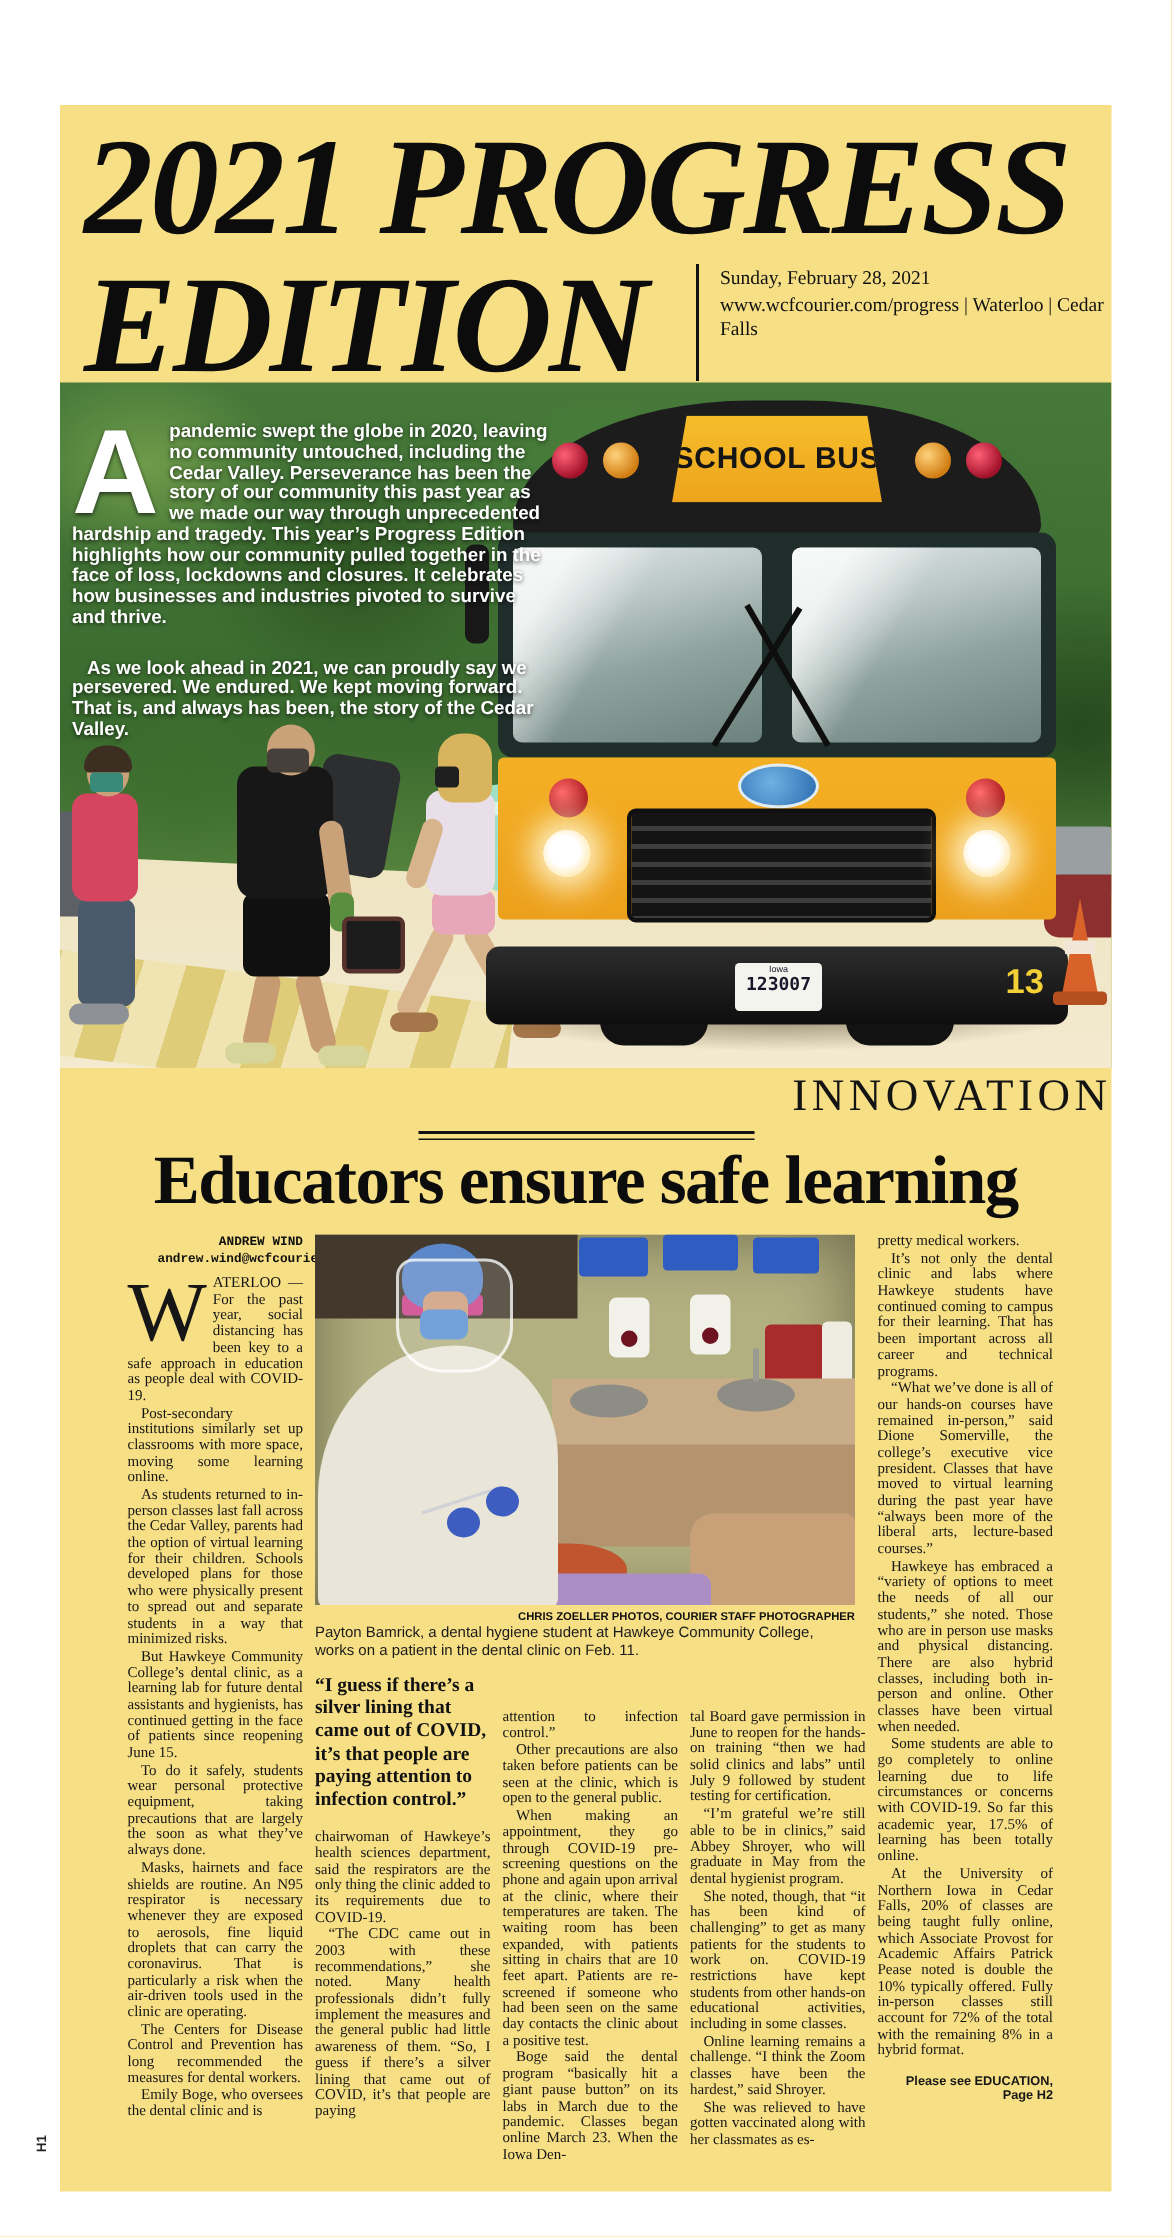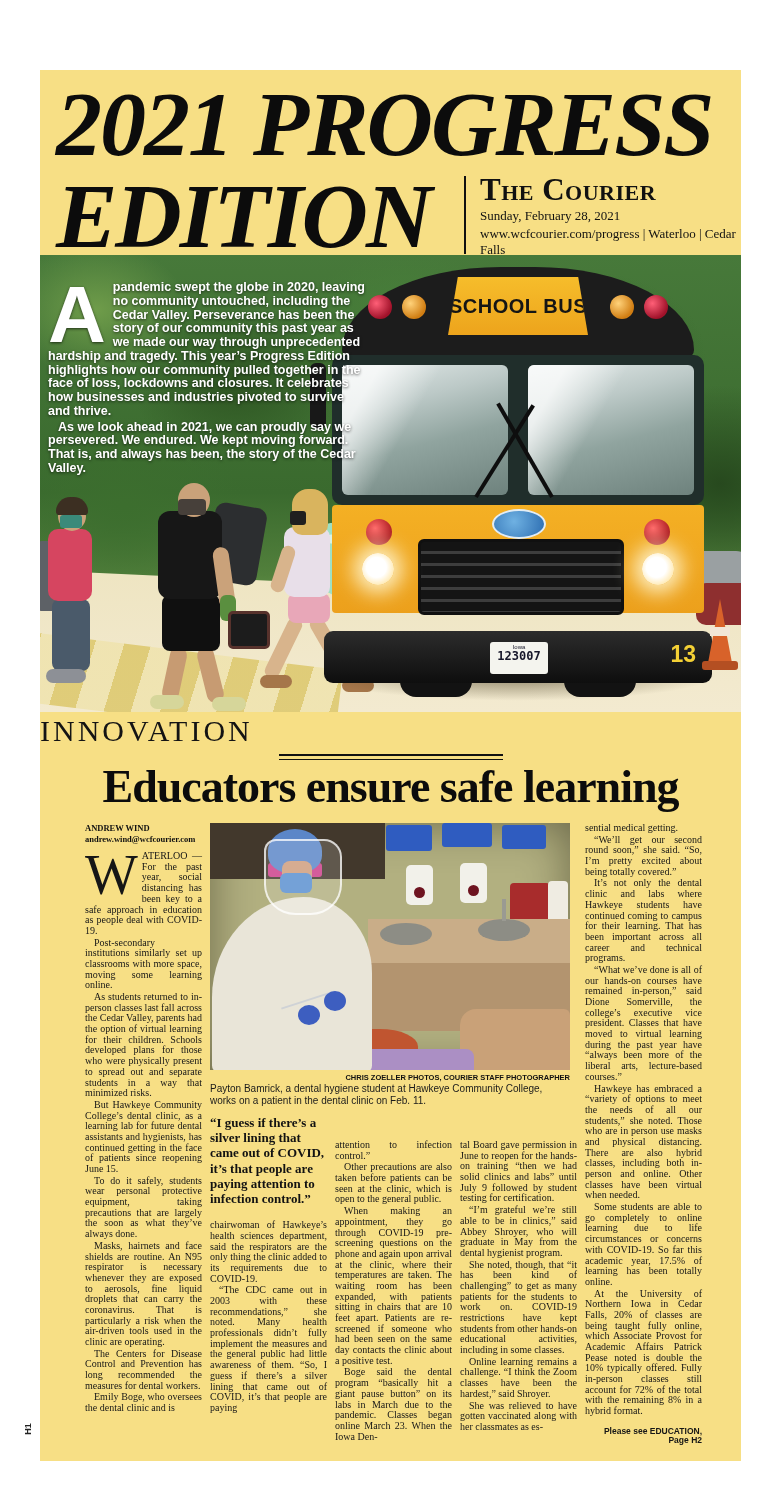--- a/index.html
+++ b/index.html
@@ -131,40 +131,40 @@
   .kg-shorts{left:20px;top:100px;width:42px;height:30px;background:#e8a7b8;border-radius:8px;}
   .kg-leg1{left:8px;top:122px;width:15px;height:66px;background:#d8b48c;border-radius:8px;transform:rotate(26deg);}
   .kg-leg2{left:56px;top:120px;width:15px;height:72px;background:#d8b48c;border-radius:8px;transform:rotate(-30deg);}
   .kg-shoe1{left:-8px;top:182px;width:32px;height:13px;background:#a5764a;border-radius:7px;}
   .kg-shoe2{left:74px;top:186px;width:32px;height:13px;background:#a5764a;border-radius:7px;}
   
   .intro{position:absolute;left:8px;top:26px;width:318px;color:#ffffff;z-index:6;
     font-family:"Liberation Sans",sans-serif;font-weight:bold;font-size:12.5px;line-height:1.1;
     text-shadow:0 1px 3px rgba(0,0,0,.65);}
   .intro p{margin:0;}
-  .intro p.second{margin-top:2px;text-indent:10px;}
+  .intro p.second{margin-top:20px;text-indent:10px;}
   .intro-dropcap{float:left;font-size:80px;line-height:.76;margin:4px 7px 0 0;font-family:"Liberation Sans",sans-serif;}
   
-  .section-label{position:absolute;top:644px;left:0;width:100%;text-align:left;
+  .section-label{position:absolute;top:644px;left:0;width:100%;text-align:right;
     font-size:30px;letter-spacing:3px;color:#141414;}
   .section-rule{position:absolute;top:684px;left:239px;width:224px;height:3px;
     border-top:2px solid #111;border-bottom:1px solid #111;}
   .headline{position:absolute;top:694px;left:0;width:100%;text-align:center;
     font-weight:bold;font-size:46px;letter-spacing:-1px;color:#0c0c0c;line-height:1;}
   
   .col{position:absolute;width:117px;font-size:10px;line-height:1.07;text-align:justify;color:#161616;}
   .col p{margin:0;}
   .col p + p{text-indent:9px;margin-top:1px;}
   .c1{left:45px;top:753px;}
   .c2{left:170px;top:1045px;}
   .c3{left:295px;top:1070px;}
   .c4{left:420px;top:1070px;}
   .c5{left:545px;top:753px;}
-  .byline{font-family:Liberation Serif, serif;font-weight:bold;font-size:8.5px;
-    line-height:1.3;text-align:left;margin-bottom:6px;color:#101010;}
+  .byline{font-family:Liberation Mono, monospace;font-weight:bold;font-size:8.5px;
+    line-height:1.3;text-align:right;margin-bottom:6px;color:#101010;margin-left:20px;}
   .byline .email{display:block;}
   .dropcap{float:left;font-size:56px;line-height:.8;margin:2px 4px 0 0;}
   .pull-quote{font-weight:bold;font-size:13px;line-height:1.17;text-align:left;
     color:#121212;margin-bottom:14px;}
   .continuation{font-family:"Liberation Sans",sans-serif;font-weight:bold;font-size:8.5px;
     text-align:right;margin-top:10px;}
   
   .photo-dental{position:absolute;left:170px;top:753px;width:360px;height:247px;overflow:hidden;
     background:#b2b080;box-shadow:inset 0 0 46px rgba(20,15,5,.45);}
   .pd{position:absolute;}
@@ -200,21 +200,20 @@
 </style>
 </head>
 <body>
 
 <div class="page">
 
   <div class="mast-line l1">2021 PROGRESS</div>
   <div class="mast-line l2">EDITION</div>
   <div class="mast-divider"></div>
   <div class="courier-block">
-    <div class="courier-name">The Courier</div>
     <div class="courier-date">Sunday, February 28, 2021</div>
     <div class="courier-url">www.wcfcourier.com/progress | Waterloo | Cedar Falls</div>
   </div>
 
   <div class="photo-bus">
     <div class="road"></div>
     <div class="curb"></div>
     <div class="car-grey"></div>
     <div class="car-red"></div>
 
@@ -366,22 +365,21 @@
 
   <div class="col c4">
     <p>tal Board gave permission in June to reopen for the hands-on training “then we had solid clinics and labs” until July 9 followed by student testing for certification.</p>
     <p>“I’m grateful we’re still able to be in clinics,” said Abbey Shroyer, who will graduate in May from the dental hygienist program.</p>
     <p>She noted, though, that “it has been kind of challenging” to get as many patients for the students to work on. COVID-19 restrictions have kept students from other hands-on educational activities, including in some classes.</p>
     <p>Online learning remains a challenge. “I think the Zoom classes have been the hardest,” said Shroyer.</p>
     <p>She was relieved to have gotten vaccinated along with her classmates as es-</p>
   </div>
 
   <div class="col c5">
-    <p>sential medical getting.</p>
-    <p>“We’ll get our second round soon,” she said. “So, I’m pretty excited about being totally covered.”</p>
+    <p>pretty medical workers.</p>
     <p>It’s not only the dental clinic and labs where Hawkeye students have continued coming to campus for their learning. That has been important across all career and technical programs.</p>
     <p>“What we’ve done is all of our hands-on courses have remained in-person,” said Dione Somerville, the college’s executive vice president. Classes that have moved to virtual learning during the past year have “always been more of the liberal arts, lecture-based courses.”</p>
     <p>Hawkeye has embraced a “variety of options to meet the needs of all our students,” she noted. Those who are in person use masks and physical distancing. There are also hybrid classes, including both in-person and online. Other classes have been virtual when needed.</p>
     <p>Some students are able to go completely to online learning due to life circumstances or concerns with COVID-19. So far this academic year, 17.5% of learning has been totally online.</p>
     <p>At the University of Northern Iowa in Cedar Falls, 20% of classes are being taught fully online, which Associate Provost for Academic Affairs Patrick Pease noted is double the 10% typically offered. Fully in-person classes still account for 72% of the total with the remaining 8% in a hybrid format.</p>
     <div class="continuation">Please see EDUCATION, Page H2</div>
   </div>
 
 </div>
 

